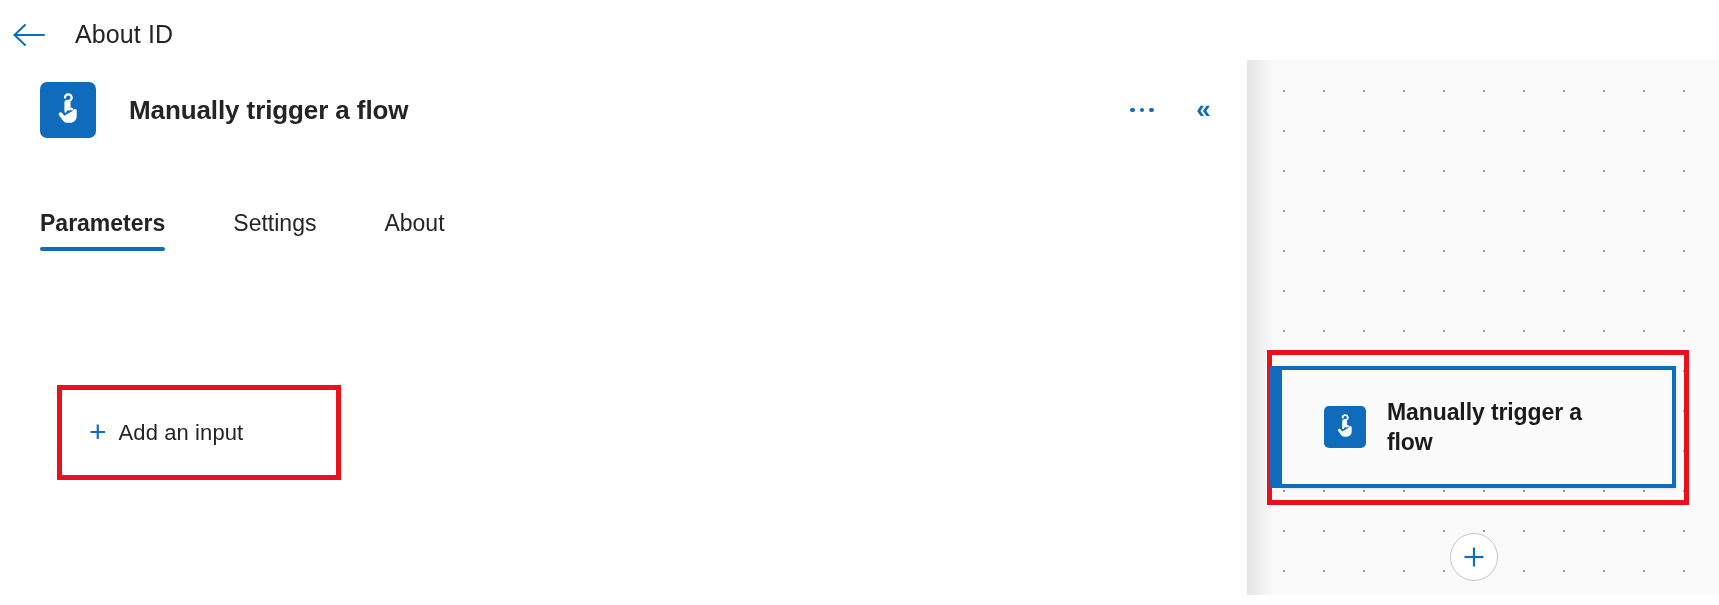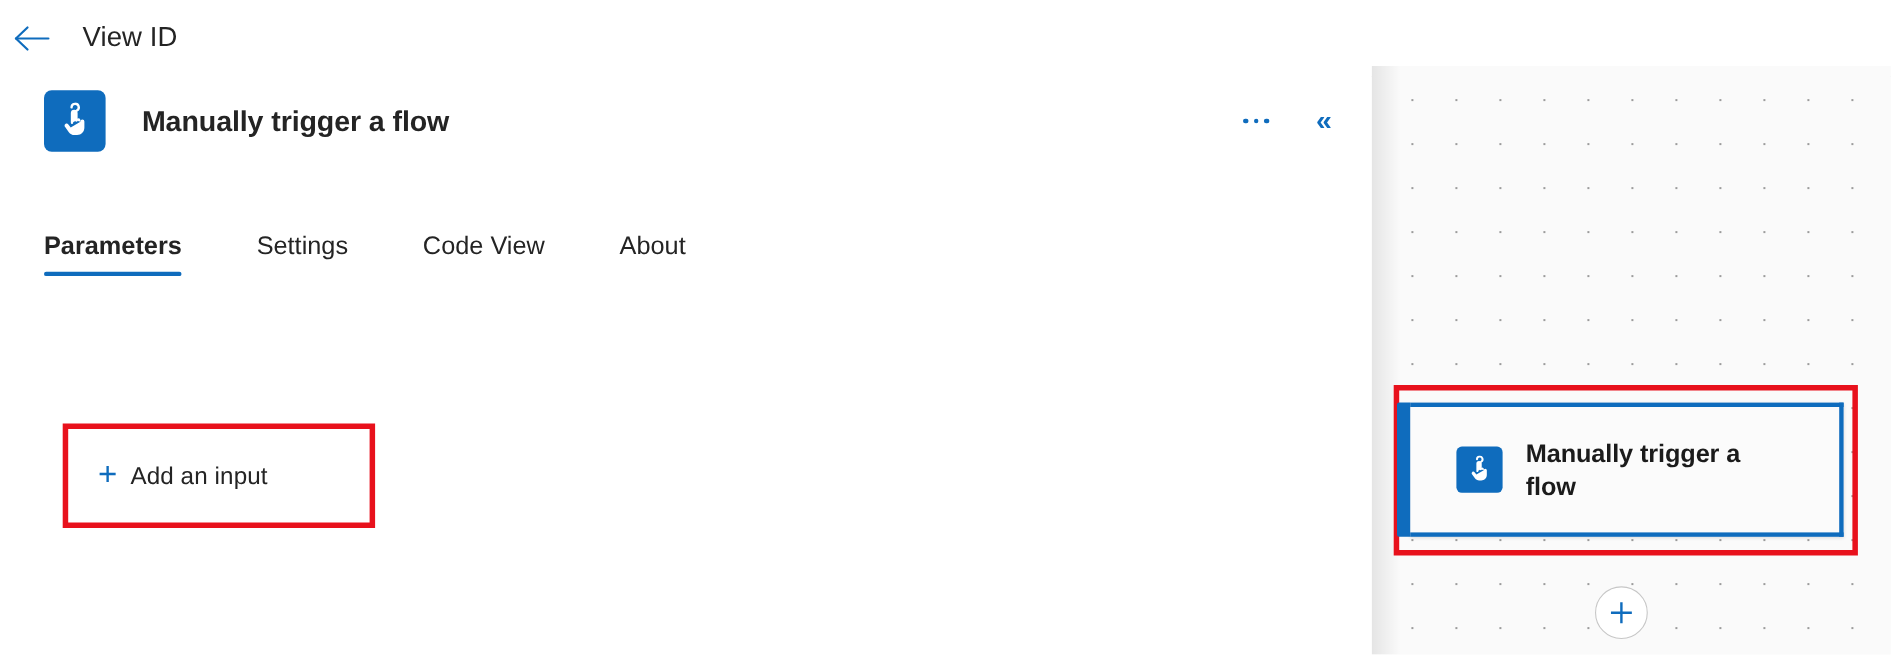--- a/index.html
+++ b/index.html
@@ -308,21 +308,21 @@
 
 <div class="topbar">
   <div class="back-btn">
     <span>
       <svg width="34" height="24" viewBox="0 0 34 24" fill="none" aria-hidden="true">
         <path d="M32 12H2.5" stroke="#0f6cbd" stroke-width="2" stroke-linecap="round"></path>
         <path d="M13 2L2.5 12L13 22" stroke="#0f6cbd" stroke-width="2" stroke-linecap="round" stroke-linejoin="round"></path>
       </svg>
     </span>
   </div>
-  <div class="topbar-title">View ID</div>
+  <div class="topbar-title">About ID</div>
 </div>
 
 <div class="body-area">
 
   <div class="panel">
 
     <div class="panel-header">
       <div class="node-icon">
         <svg width="34" height="34" viewBox="0 0 32 32" fill="none" aria-hidden="true">
           <path d="M13.2 4.4a3.1 3.1 0 1 1 4.6 2.7" stroke="#ffffff" stroke-width="2" stroke-linecap="round" fill="none"></path>
@@ -346,23 +346,20 @@
         </div>
       </div>
     </div>
 
     <div class="tabs">
       <div class="tab active">
         <span>Parameters</span>
       </div>
       <div class="tab">
         <span>Settings</span>
-      </div>
-      <div class="tab">
-        <span>Code View</span>
       </div>
       <div class="tab">
         <span>About</span>
       </div>
     </div>
 
     <div class="add-input-wrap">
       <button class="add-input-btn">
         <span class="plus-glyph">+</span>
         <span class="add-input-label">Add an input</span>

